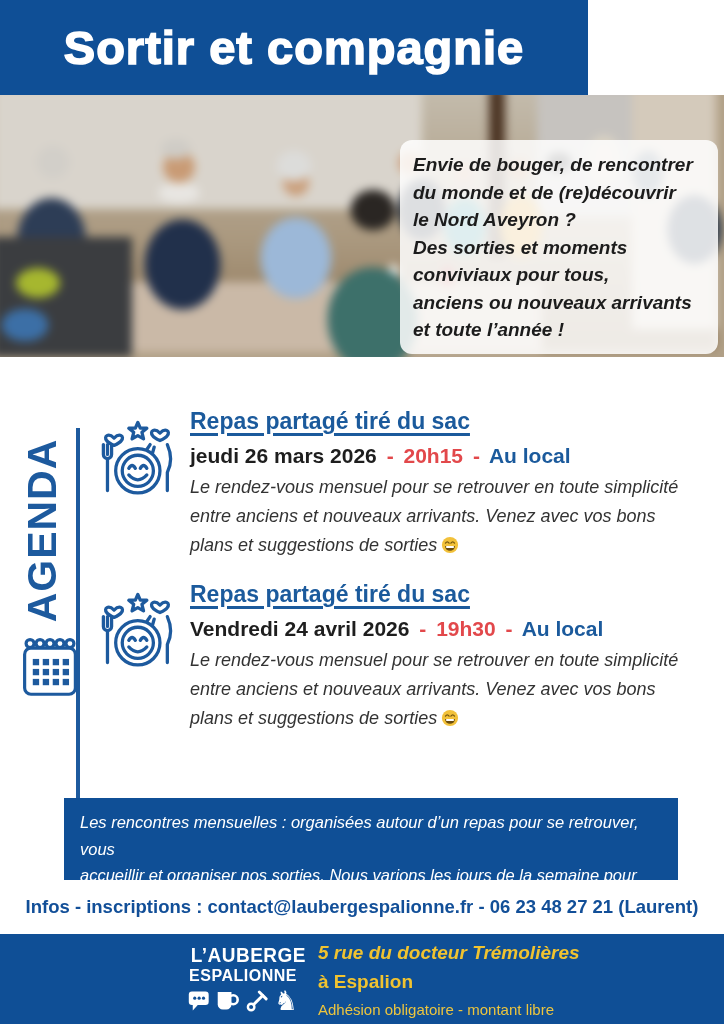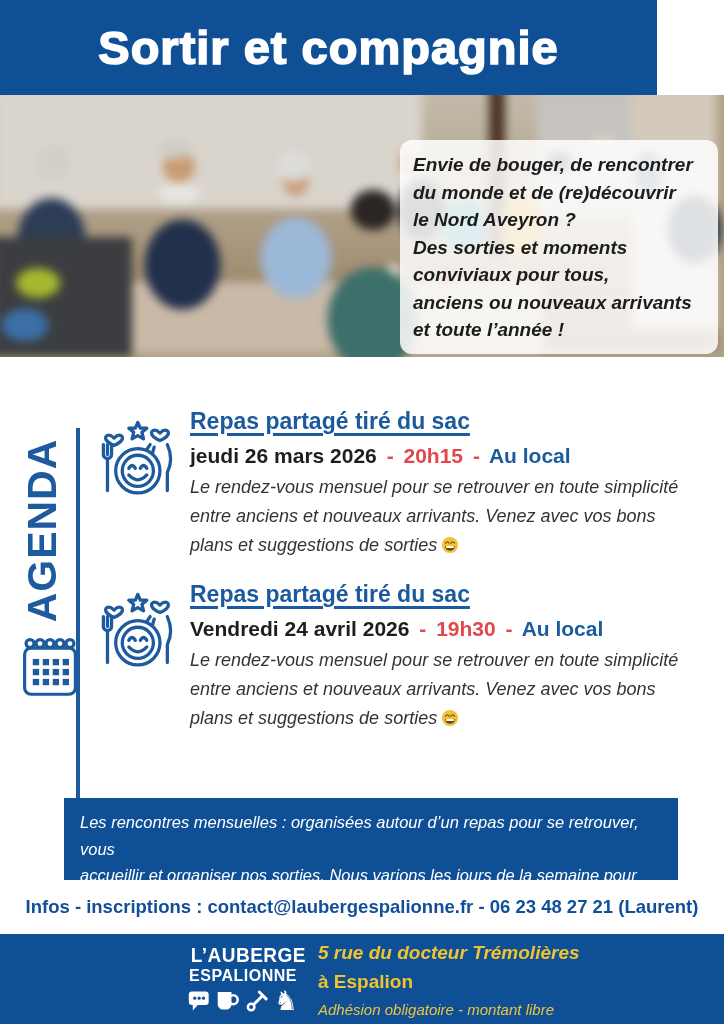--- a/index.html
+++ b/index.html
@@ -3,21 +3,21 @@
 <meta charset="utf-8">
 <style>
   * { margin:0; padding:0; box-sizing:border-box; }
   body { background:#e8e8e8; font-family:"Liberation Sans", sans-serif; }
   #page {
     position:relative; width:724px; height:1024px; margin:0 auto;
     background:#ffffff; overflow:hidden;
   }
   
   .header {
-    position:absolute; top:0; left:0; width:657px; height:95px;
+    position:absolute; top:0; left:0; width:588px; height:95px;
     background:#0f4f96; display:flex; align-items:center; justify-content:center;
   }
   .header h1 {
     color:#ffffff; font-size:47px; font-weight:800; letter-spacing:1px;
     -webkit-text-stroke:1.6px #ffffff; white-space:nowrap;
   }
   
   .photo { position:absolute; top:95px; left:0; width:724px; height:262px; overflow:hidden; background:#b4a48e; }
   .photo-art {
     position:absolute; inset:-8px; filter:blur(5px) saturate(1.05);
@@ -134,21 +134,21 @@
   
   .footer { position:absolute; left:0; top:934px; width:724px; height:90px; background:#0f4f96; }
   .footer-logo { position:absolute; left:188px; top:10px; width:110px; text-align:center; color:#fff; }
   .footer-logo .l1 { font-size:20px; font-weight:800; letter-spacing:0.5px; transform:scaleX(0.95); }
   .footer-logo .l2 { font-size:16px; font-weight:800; letter-spacing:0.5px; }
   .footer-logo .icons { margin-top:4px; display:flex; justify-content:center; align-items:center; gap:6px; }
   .knight-glyph { color:#ffffff; font-size:27px; line-height:24px; font-family:"DejaVu Sans", sans-serif; }
   .footer-address { position:absolute; left:318px; top:8px; color:#f0c330; }
   .footer-address .a1 { font-size:19px; font-weight:700; font-style:italic; }
   .footer-address .a2 { font-size:19px; font-weight:700; margin-top:7px; }
-  .footer-address .a3 { font-size:15px; font-style:italic; margin-top:8px; color:#ecc53e; }
+  .footer-address .a3 { font-size:15px; margin-top:8px; color:#ecc53e; }
 </style>
 </head>
 <body>
 
 <div id="page">
 
   <div class="header">
     <h1>Sortir et compagnie</h1>
   </div>
 

